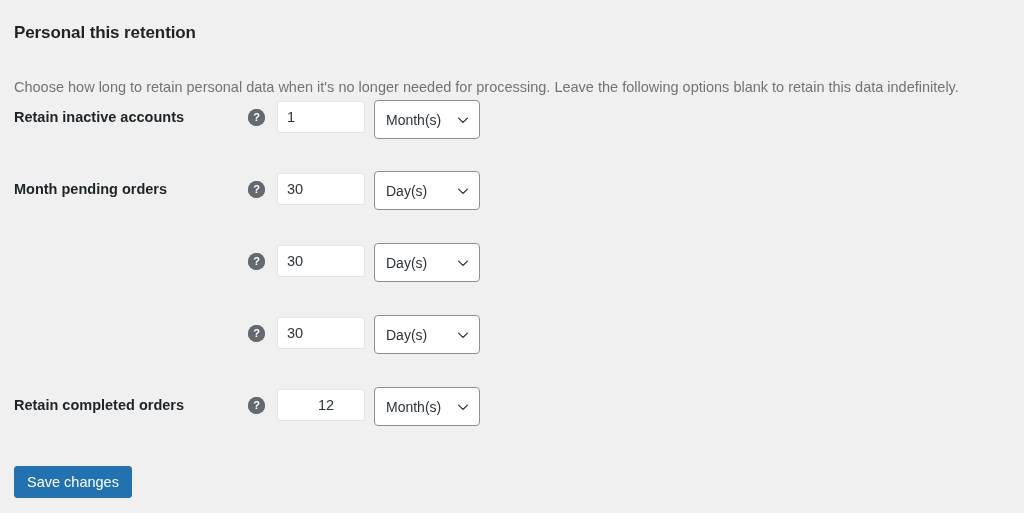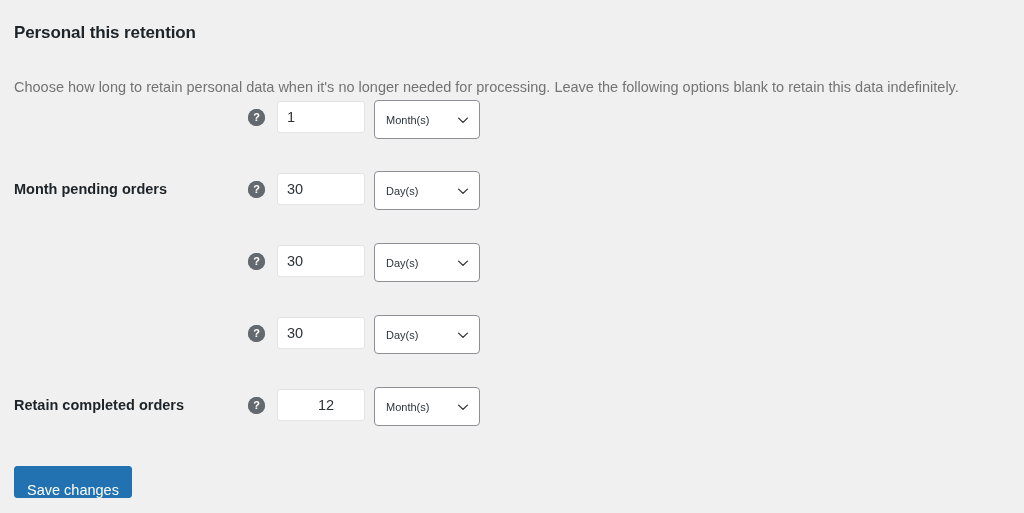--- a/index.html
+++ b/index.html
@@ -111,21 +111,21 @@
     height: 39px;
     background: #ffffff;
     border: 1px solid #8c8f94;
     border-radius: 4px;
     display: flex;
     align-items: center;
     padding: 0 9px 0 11px;
     cursor: pointer;
   }
   .unit-select .unit-text {
-    font-size: 11px;
+    font-size: 14px;
     color: #2c3338;
     line-height: 18px;
     flex: 1 1 auto;
     white-space: nowrap;
   }
   .unit-select .chevron {
     flex: 0 0 auto;
     width: 14px;
     height: 14px;
     margin-left: 6px;
@@ -158,21 +158,21 @@
   .row:nth-child(5) .unit-select { top: 3px; }
   .row:nth-child(5) .row-label { top: 11px; text-align: center; }
   .row:nth-child(5) .help-tip { top: 13px; }
 
   
   .save-button {
     position: absolute;
     left: 14px;
     top: 466px;
     height: 32px;
-    padding: 8px 12px;
+    padding: 0 12px;
     background: #2271b1;
     border: 1px solid #2271b1;
     border-radius: 3px;
     color: #ffffff;
     font-family: "Liberation Sans", sans-serif;
     font-size: 14.5px;
     font-weight: 400;
     line-height: 30px;
     cursor: pointer;
     white-space: nowrap;
@@ -183,20 +183,21 @@
 
 <div id="page">
 
   <h2 class="section-title">Personal this retention</h2>
 
   <p class="section-desc">Choose how long to retain personal data when it's no longer needed for processing. Leave the following options blank to retain this data indefinitely.</p>
 
   <div class="rows">
 
     <div class="row">
+      <label class="row-label">Retain inactive accounts</label>
       <span class="help-tip">
         <svg width="17" height="17" viewBox="0 0 17 17" aria-hidden="true">
           <circle cx="8.5" cy="8.5" r="8.5" fill="#646970"></circle>
           <text x="8.5" y="12.4" text-anchor="middle" font-family="Liberation Sans, sans-serif" font-size="11" font-weight="bold" fill="#ffffff">?</text>
         </svg>
       </span>
       <input class="num-input" type="text" value="1" style="">
       <div class="unit-select">
         <span class="unit-text">Month(s)</span>
         <span class="chevron">

